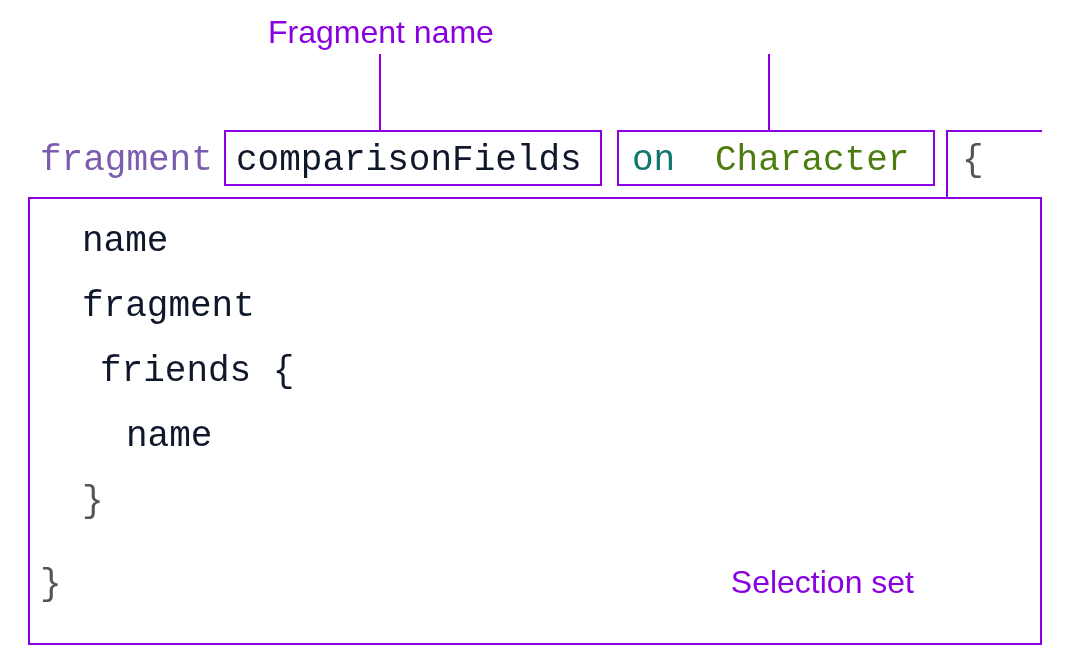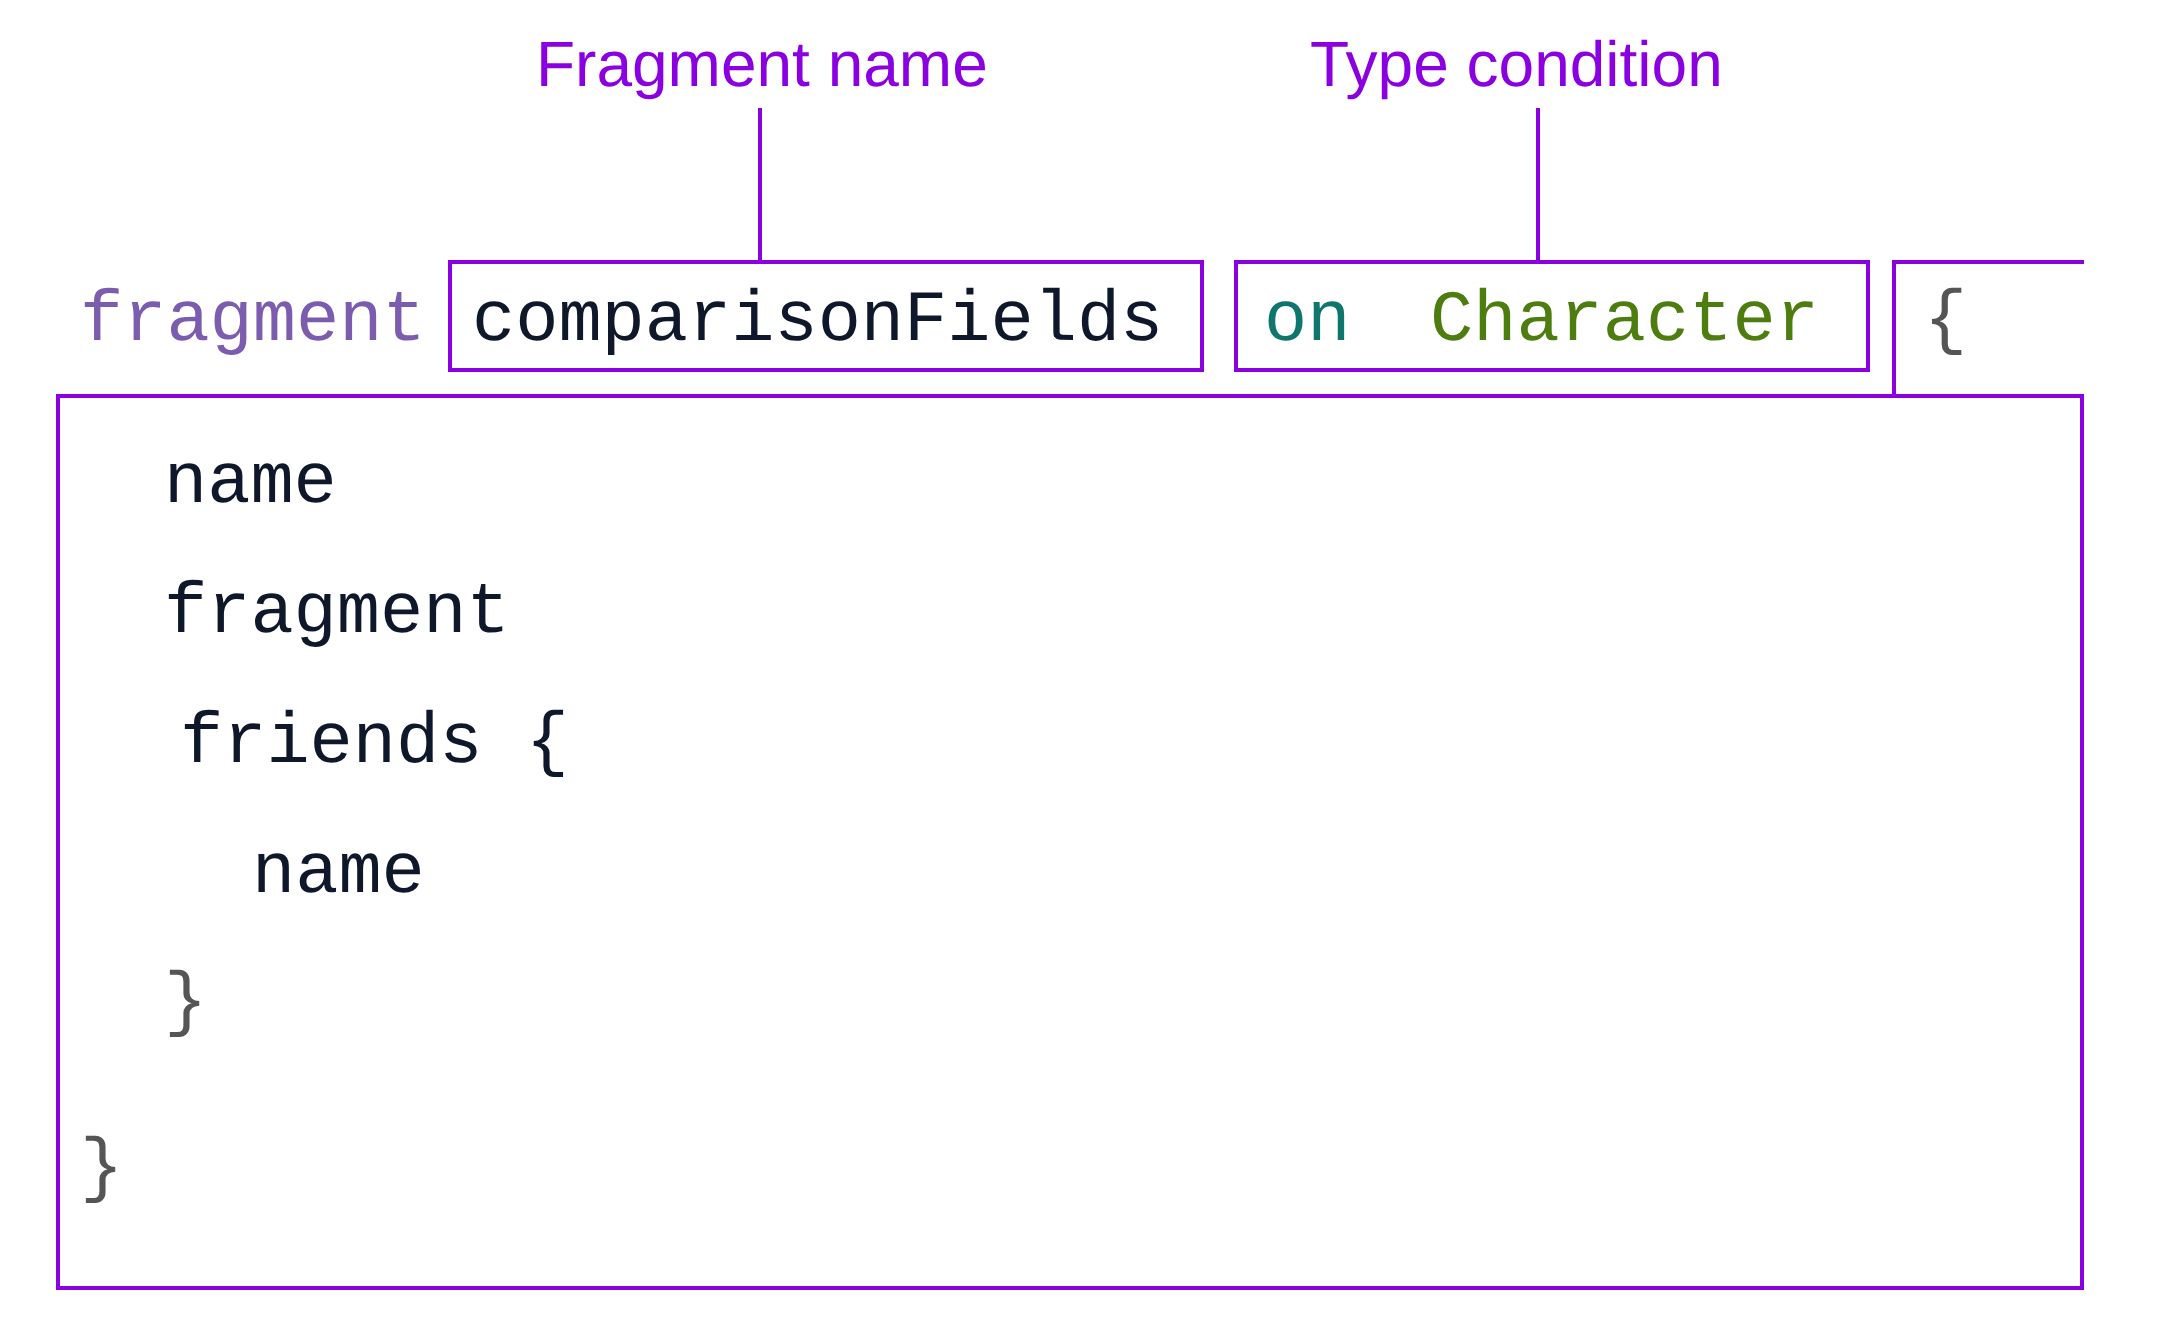--- a/index.html
+++ b/index.html
@@ -43,21 +43,20 @@
   .field { color: #0f172a; }
   .brace { color: #555; }
 </style>
 </head>
 <body>
 
 <div class="canvas">
 
   <div class="label" style="left:268px; top:14px;">Fragment name</div>
 
-  <div class="label" style="left:655px; top:14px;">Type condition</div>
 
   <div class="connector" style="left:379px; top:54px; height:76px;"></div>
 
   <div class="connector" style="left:768px; top:54px; height:76px;"></div>
 
   <div class="token mono kw-fragment" style="left:40px; top:143px;">fragment</div>
 
   <div class="box" style="left:224px; top:130px; width:378px; height:56px;"></div>
   <div class="token mono field" style="left:236px; top:143px;">comparisonFields</div>
 
@@ -69,22 +68,23 @@
 
   <div class="connector" style="left:946px; top:130px; height:67px;"></div>
   <div style="position:absolute; left:946px; top:130px; width:96px; height:2px; background:#8a00e0;"></div>
 
   <div class="box" style="left:28px; top:197px; width:1014px; height:448px;"></div>
 
   <div class="token mono field" style="left:82px; top:224px;">name</div>
 
   <div class="token mono field" style="left:82px; top:289px;">fragment</div>
 
-  <div class="token mono field" style="left:90px; top:354px;text-align:center;">friends {</div>
+  <div class="token mono field" style="left:100px; top:354px;text-align:center;">friends {</div>
 
   <div class="token mono field" style="left:126px; top:419px;">name</div>
 
   <div class="token mono brace" style="left:82px; top:484px;">}</div>
 
   <div class="token mono brace" style="left:40px; top:567px;">}</div>
 
+  <div class="label" style="right:62px; top:564px;">Selection set</div>
 
 </div>
 
 </body></html>

